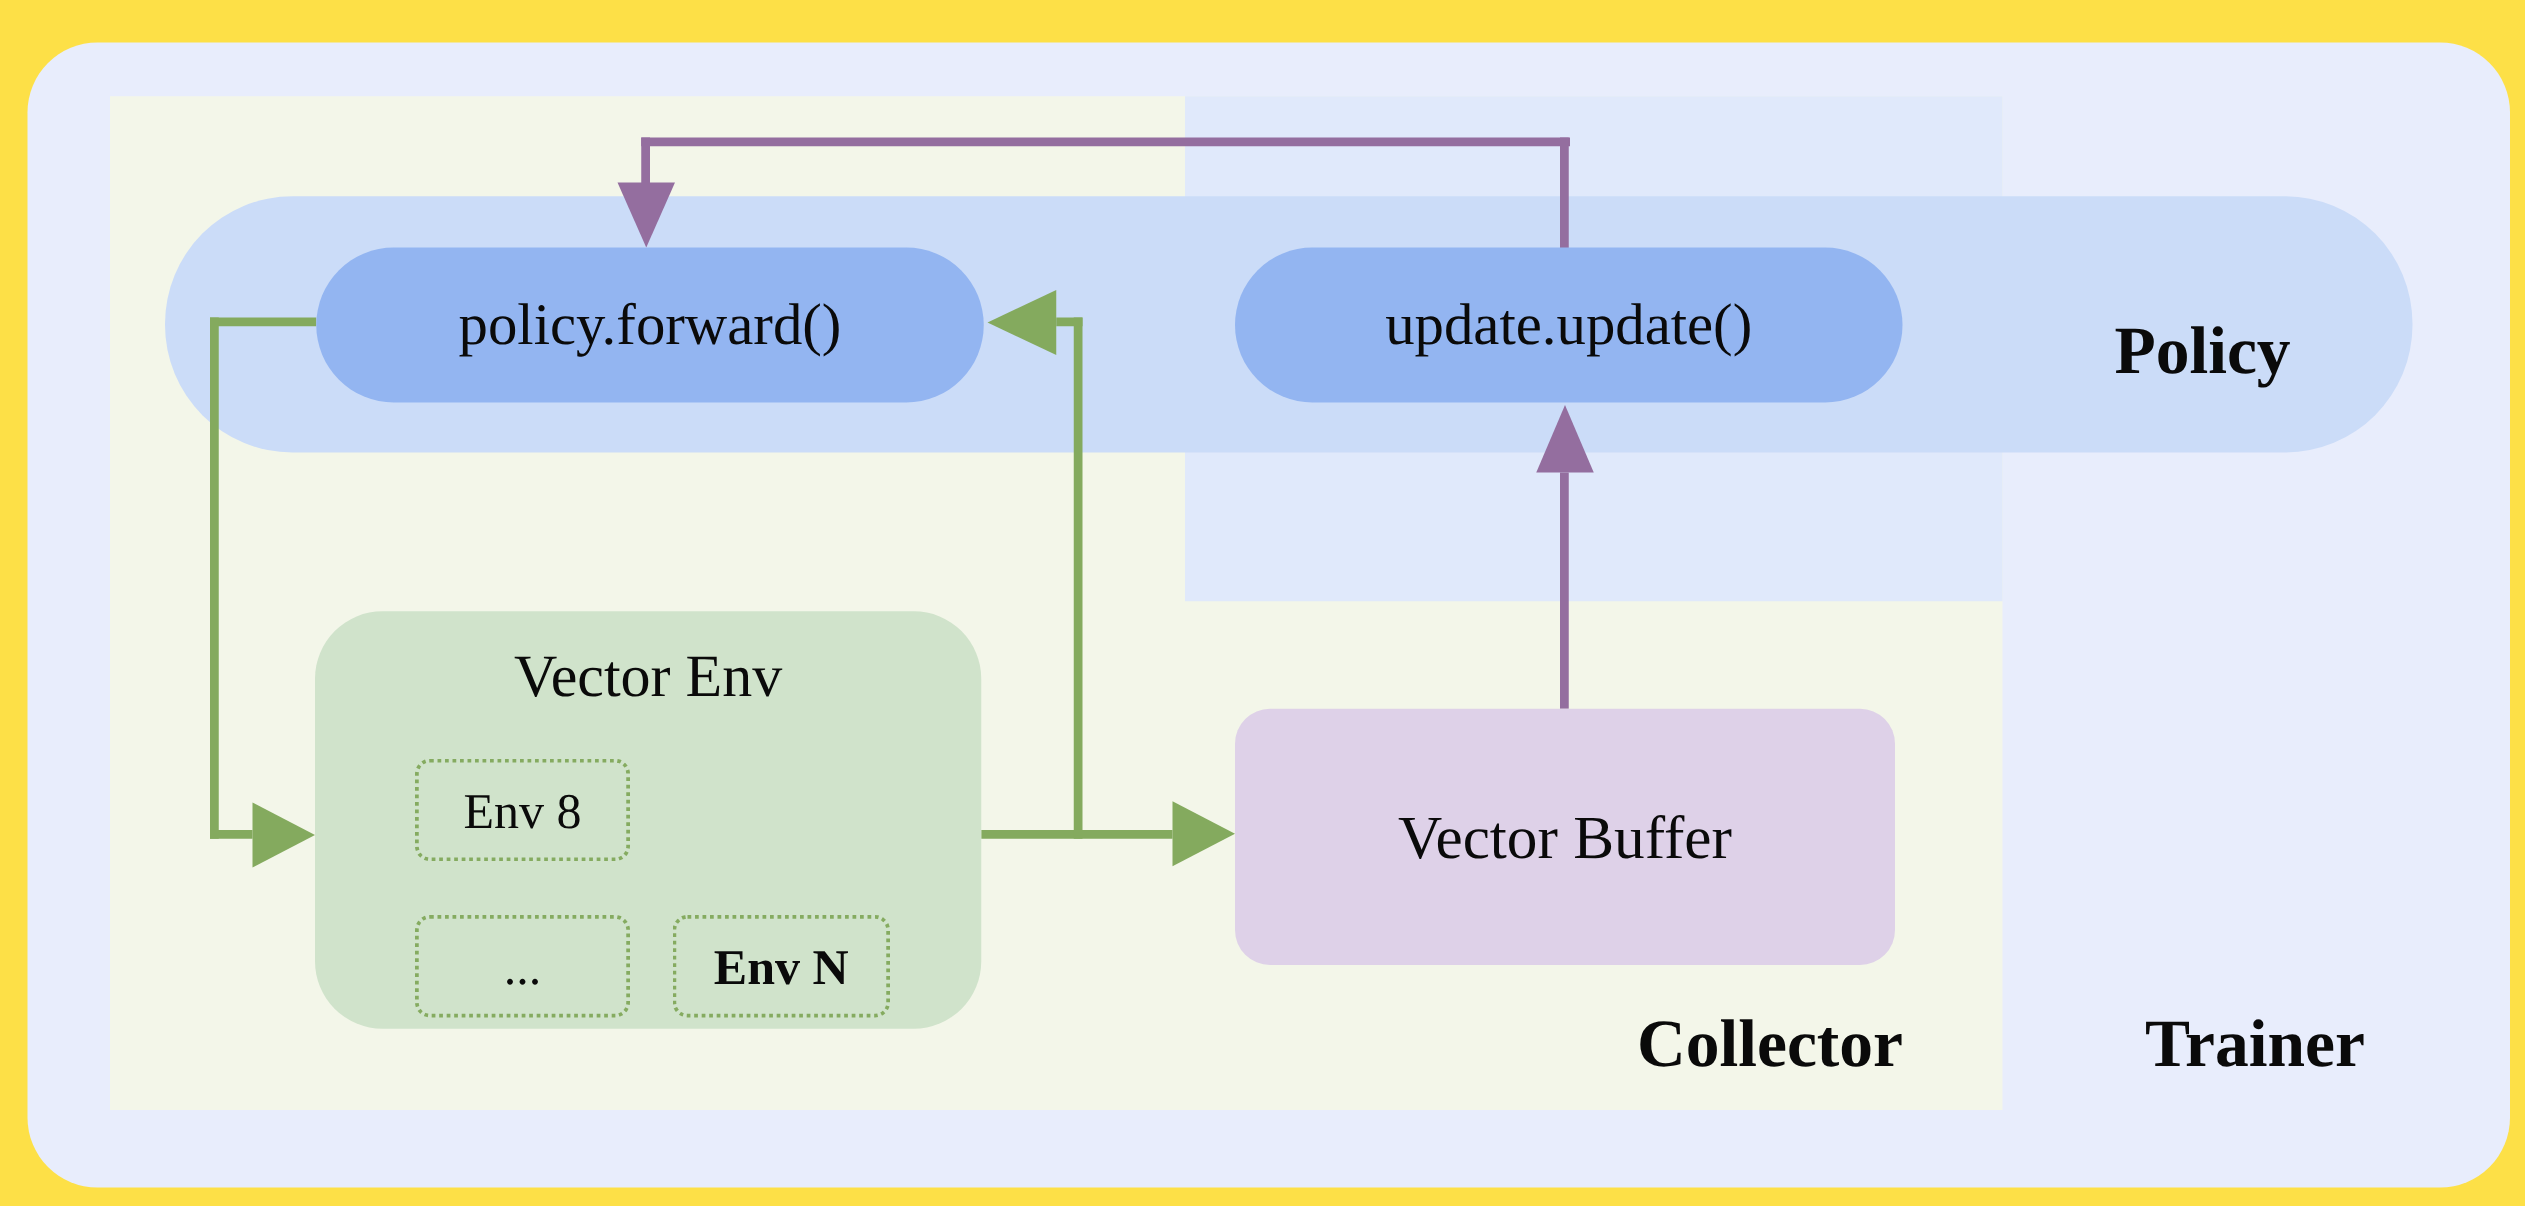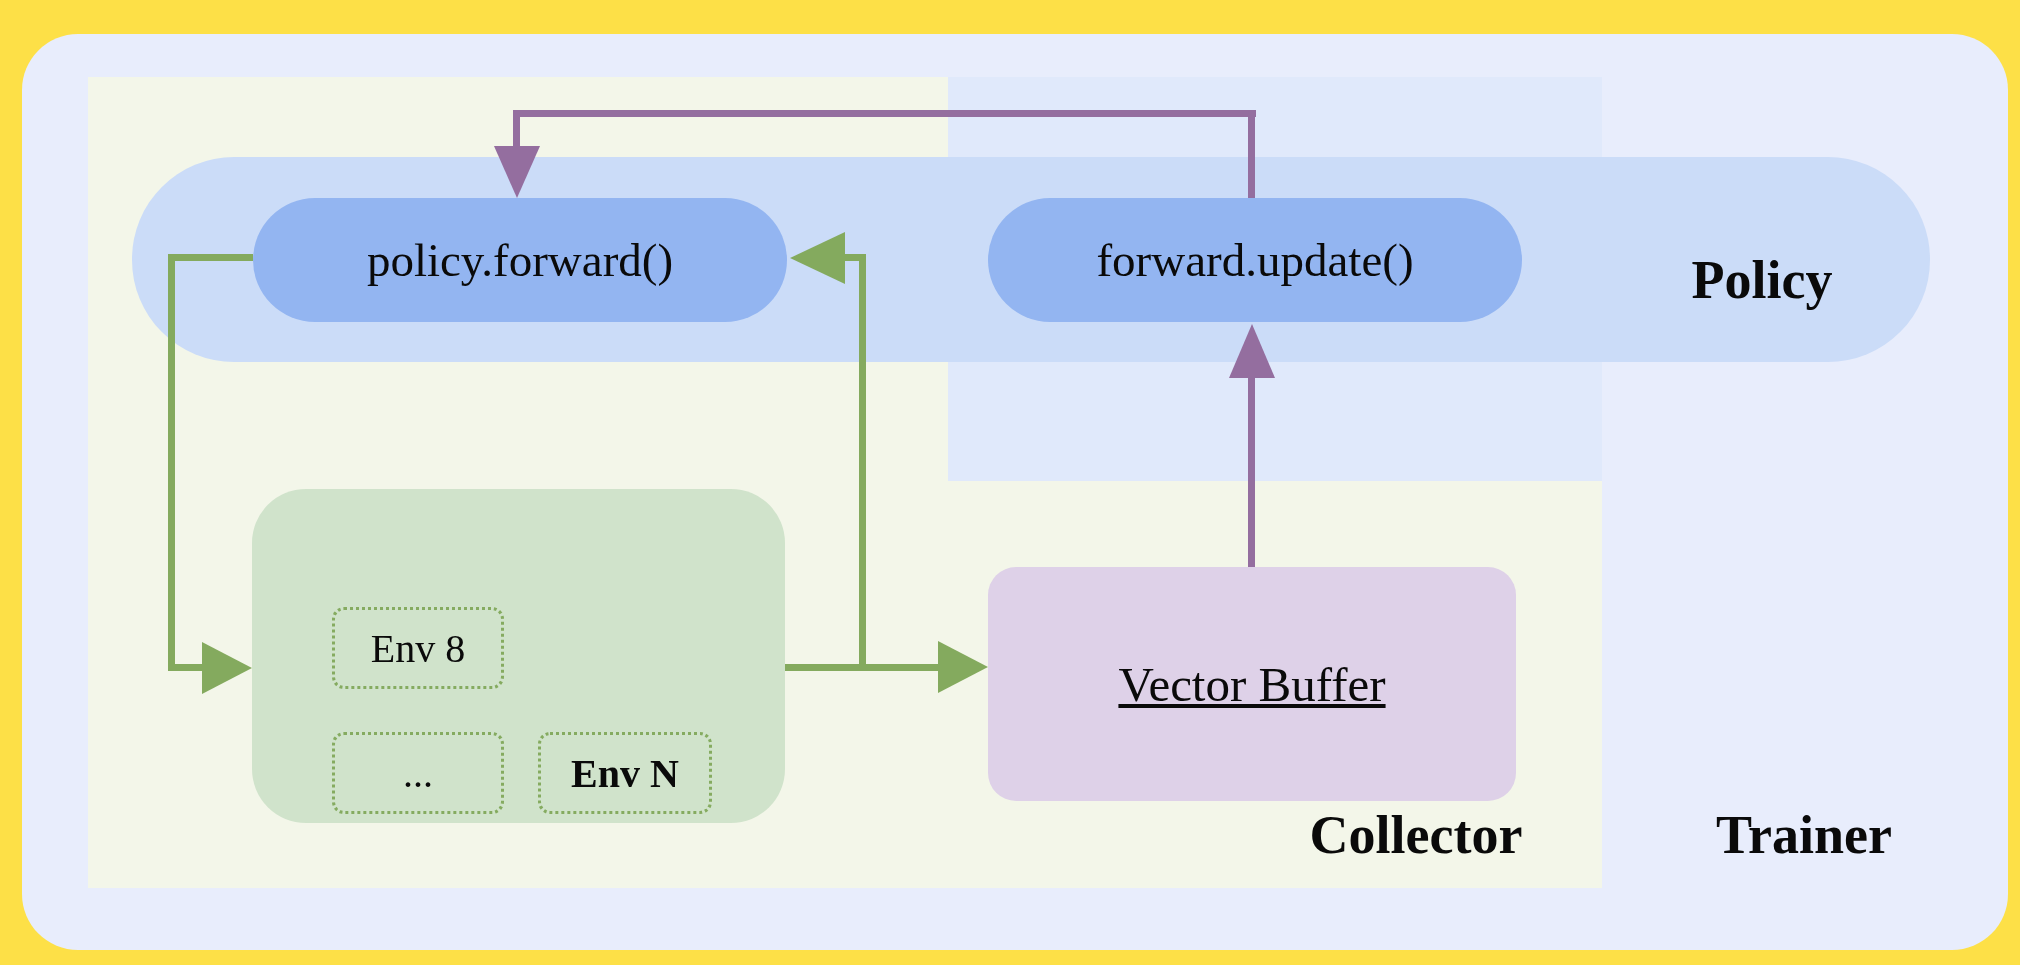--- a/index.html
+++ b/index.html
@@ -17,22 +17,22 @@
   .pill-forward{left:253px;top:198px;width:534px;}
   .pill-update{left:988px;top:198px;width:534px;}
   .venv{left:252px;top:489px;width:533px;height:334px;border-radius:54px;background:var(--vector-env-bg,#d0e3cb);}
   .venv-title{left:252px;top:514px;width:533px;text-align:center;font-size:48px;}
   .envbox{border:3px dotted var(--env-border,#85ab60);border-radius:12px;
           display:flex;align-items:center;justify-content:center;font-size:40px;}
   .env1{left:332px;top:607px;width:166px;height:76px;}
   .env2{left:538px;top:607px;width:168px;height:76px;}
   .envdots{left:332px;top:732px;width:166px;height:76px;}
   .envn{left:538px;top:732px;width:168px;height:76px;font-weight:bold;}
-  .buffer{left:988px;top:567px;width:528px;height:234px;border-radius:28px;background:var(--vector-buffer-bg,#ded1e8);
-          display:flex;align-items:center;justify-content:center;font-size:49px;text-decoration:underline;}
+  .buffer{left:988px;top:567px;width:528px;height:205px;border-radius:28px;background:var(--vector-buffer-bg,#ded1e8);
+          display:flex;align-items:center;justify-content:center;font-size:49px;}
   
   .biglabel{width:300px;text-align:center;font-size:54px;font-weight:bold;}
   .lbl-policy{left:1612px;top:249px;}
   .lbl-collector{left:1266px;top:804px;}
   .lbl-trainer{left:1654px;top:804px;}
   
   .seg{background:var(--green-arrow,#84aa5e);}
   .pseg{background:var(--purple-arrow,#946e9f);}
   .h7{height:7px;} .w7{width:7px;}
   
@@ -85,24 +85,25 @@
   <div class="abs seg h7 gh3"></div>
   <div class="abs arr arr-right ga2"></div>
   <div class="abs seg w7 gv2"></div>
   <div class="abs seg h7 gh4"></div>
   <div class="abs arr arr-left ga3"></div>
 
   <div class="abs pill pill-forward">
     <span>policy.forward()</span>
   </div>
   <div class="abs pill pill-update">
-    <span>forward.update()</span>
+    <span>update.update()</span>
   </div>
 
   <div class="abs venv"></div>
+  <div class="abs venv-title">Vector Env</div>
   <div class="abs envbox env1">
     <span>Env 8</span>
   </div>
   <div class="abs envbox envdots">
     <span>...</span>
   </div>
   <div class="abs envbox envn">
     <span>Env N</span>
   </div>
 

